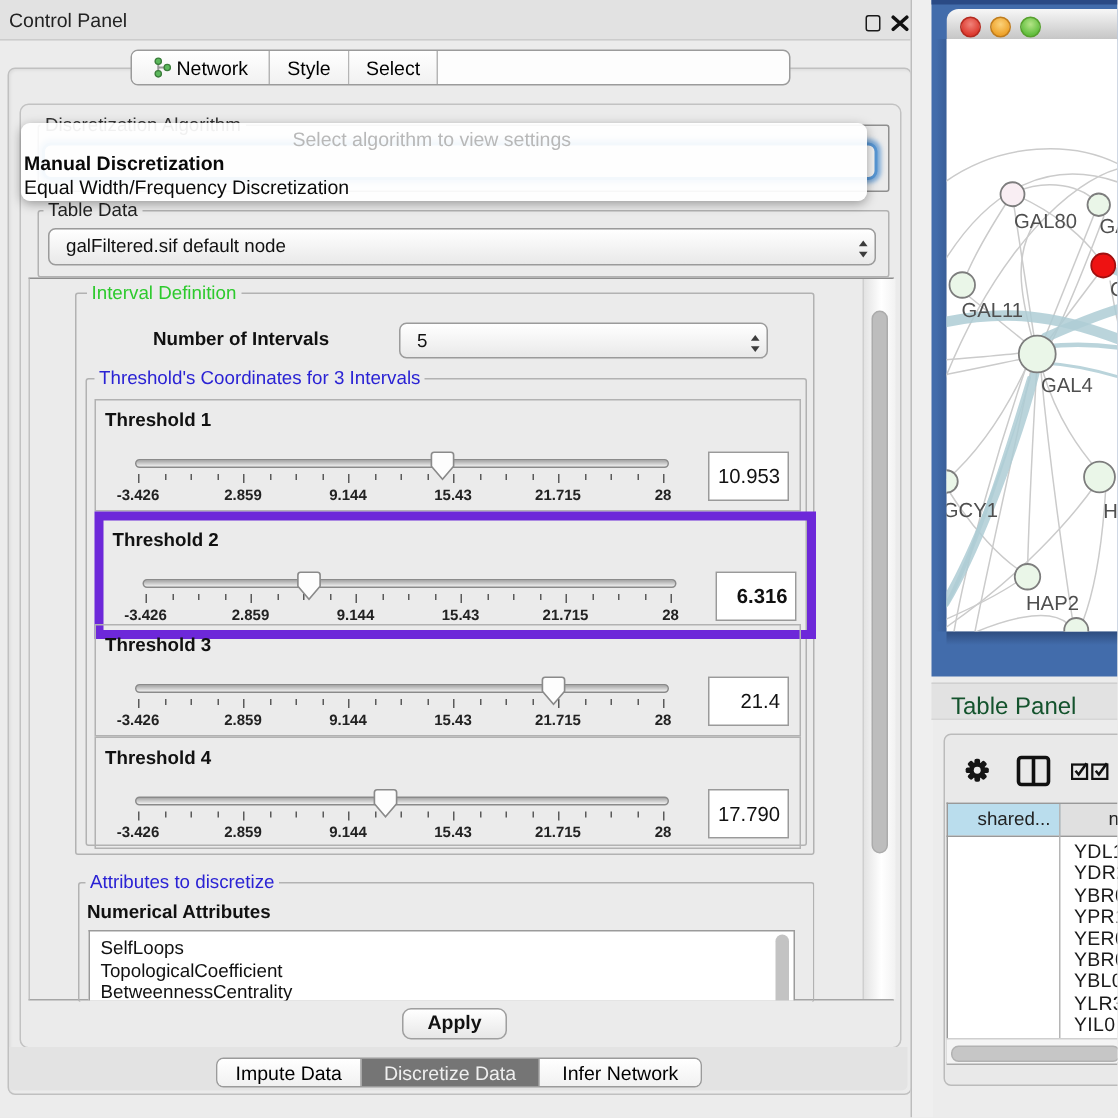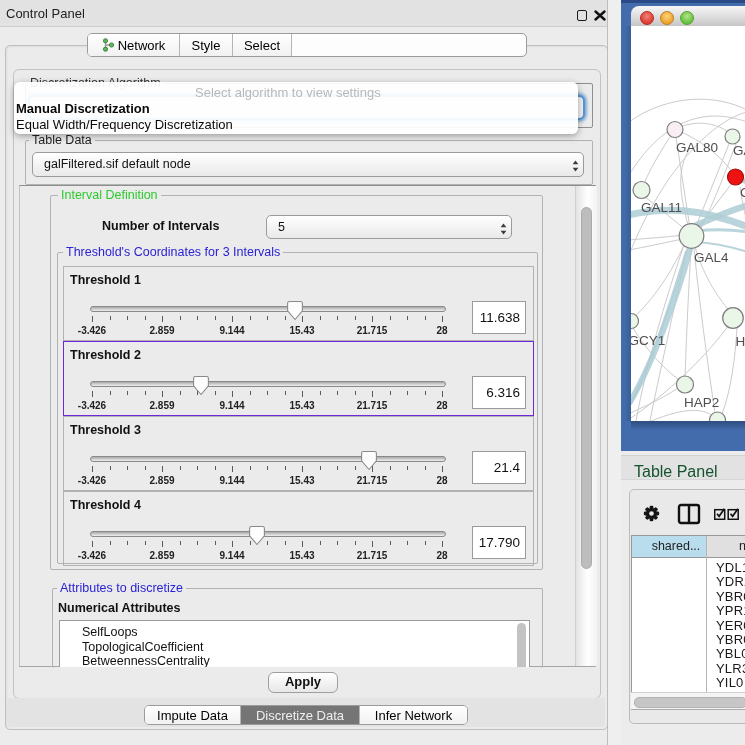--- a/index.html
+++ b/index.html
@@ -102,23 +102,23 @@
       <div style="position:absolute;left:378px;top:49px;width:1px;height:6px;background:#5a5a5a;"></div>
       <div style="position:absolute;left:3px;top:58px;width:50px;text-align:center;font-size:10px;font-weight:bold;color:#222;">-3.426</div>
       <div style="position:absolute;left:73px;top:58px;width:50px;text-align:center;font-size:10px;font-weight:bold;color:#222;">2.859</div>
       <div style="position:absolute;left:143px;top:58px;width:50px;text-align:center;font-size:10px;font-weight:bold;color:#222;">9.144</div>
       <div style="position:absolute;left:213px;top:58px;width:50px;text-align:center;font-size:10px;font-weight:bold;color:#222;">15.43</div>
       <div style="position:absolute;left:283px;top:58px;width:50px;text-align:center;font-size:10px;font-weight:bold;color:#222;">21.715</div>
       <div style="position:absolute;left:353px;top:58px;width:50px;text-align:center;font-size:10px;font-weight:bold;color:#222;">28</div>
       <svg style="position:absolute;left:221.5px;top:33px;" width="18" height="21" viewBox="0 0 18 21">
        <path d="M3.4 1.5 L14.6 1.5 Q16.4 1.5 16.4 3.3 L16.4 10.8 L9 19.5 L1.6 10.8 L1.6 3.3 Q1.6 1.5 3.4 1.5 Z" fill="#fdfdfd" stroke="#8a8a8a" stroke-width="1.1"></path>
      </svg>
-      <div style="position:absolute;left:408px;top:34px;width:47px;height:31px;background:#fff;border:1px solid #9a9a9a;font-size:13.5px;color:#111;text-align:right;line-height:31px;padding-right:5px;">11.638</div>
+      <div style="position:absolute;left:408px;top:34px;width:47px;height:31px;background:#fff;border:1px solid #9a9a9a;font-size:13.5px;color:#111;text-align:right;line-height:31px;padding-right:5px;">10.953</div>
     </div>
-    <div class="abs" style="left:63px;top:341px;width:469px;height:73px;border:1px solid #6d28d9;">
+    <div class="abs" style="left:63px;top:341px;width:469px;height:73px;border:6px solid #6d28d9;">
       <div style="position:absolute;left:6px;top:6px;font-size:12.5px;font-weight:bold;color:#111;">Threshold 2</div>
       <div style="position:absolute;left:26px;top:39px;width:354px;height:4px;border:1px solid #8a8a8a;border-radius:3px;background:linear-gradient(#a8a8a8,#f0f0f0);"></div>
       <div style="position:absolute;left:28px;top:49px;width:1px;height:6px;background:#5a5a5a;"></div>
       <div style="position:absolute;left:45.5px;top:49px;width:1px;height:4px;background:#5a5a5a;"></div>
       <div style="position:absolute;left:63px;top:49px;width:1px;height:4px;background:#5a5a5a;"></div>
       <div style="position:absolute;left:80.5px;top:49px;width:1px;height:4px;background:#5a5a5a;"></div>
       <div style="position:absolute;left:98px;top:49px;width:1px;height:6px;background:#5a5a5a;"></div>
       <div style="position:absolute;left:115.5px;top:49px;width:1px;height:4px;background:#5a5a5a;"></div>
       <div style="position:absolute;left:133px;top:49px;width:1px;height:4px;background:#5a5a5a;"></div>
       <div style="position:absolute;left:150.5px;top:49px;width:1px;height:4px;background:#5a5a5a;"></div>
@@ -137,21 +137,21 @@
       <div style="position:absolute;left:378px;top:49px;width:1px;height:6px;background:#5a5a5a;"></div>
       <div style="position:absolute;left:3px;top:58px;width:50px;text-align:center;font-size:10px;font-weight:bold;color:#222;">-3.426</div>
       <div style="position:absolute;left:73px;top:58px;width:50px;text-align:center;font-size:10px;font-weight:bold;color:#222;">2.859</div>
       <div style="position:absolute;left:143px;top:58px;width:50px;text-align:center;font-size:10px;font-weight:bold;color:#222;">9.144</div>
       <div style="position:absolute;left:213px;top:58px;width:50px;text-align:center;font-size:10px;font-weight:bold;color:#222;">15.43</div>
       <div style="position:absolute;left:283px;top:58px;width:50px;text-align:center;font-size:10px;font-weight:bold;color:#222;">21.715</div>
       <div style="position:absolute;left:353px;top:58px;width:50px;text-align:center;font-size:10px;font-weight:bold;color:#222;">28</div>
       <svg style="position:absolute;left:128px;top:33px;" width="18" height="21" viewBox="0 0 18 21">
        <path d="M3.4 1.5 L14.6 1.5 Q16.4 1.5 16.4 3.3 L16.4 10.8 L9 19.5 L1.6 10.8 L1.6 3.3 Q1.6 1.5 3.4 1.5 Z" fill="#fdfdfd" stroke="#8a8a8a" stroke-width="1.1"></path>
      </svg>
-      <div style="position:absolute;left:408px;top:34px;width:47px;height:31px;background:#fff;border:1px solid #9a9a9a;font-size:13.5px;color:#111;text-align:right;line-height:31px;padding-right:5px;">6.316</div>
+      <div style="position:absolute;left:408px;top:34px;width:47px;height:31px;background:#fff;border:1px solid #9a9a9a;font-size:13.5px;color:#111;text-align:right;line-height:31px;padding-right:5px;font-weight:bold;">6.316</div>
     </div>
     <div class="abs" style="left:63px;top:416px;width:469px;height:73px;border:1px solid #b2b2b2;">
       <div style="position:absolute;left:6px;top:6px;font-size:12.5px;font-weight:bold;color:#111;">Threshold 3</div>
       <div style="position:absolute;left:26px;top:39px;width:354px;height:4px;border:1px solid #8a8a8a;border-radius:3px;background:linear-gradient(#a8a8a8,#f0f0f0);"></div>
       <div style="position:absolute;left:28px;top:49px;width:1px;height:6px;background:#5a5a5a;"></div>
       <div style="position:absolute;left:45.5px;top:49px;width:1px;height:4px;background:#5a5a5a;"></div>
       <div style="position:absolute;left:63px;top:49px;width:1px;height:4px;background:#5a5a5a;"></div>
       <div style="position:absolute;left:80.5px;top:49px;width:1px;height:4px;background:#5a5a5a;"></div>
       <div style="position:absolute;left:98px;top:49px;width:1px;height:6px;background:#5a5a5a;"></div>
       <div style="position:absolute;left:115.5px;top:49px;width:1px;height:4px;background:#5a5a5a;"></div>
@@ -215,21 +215,21 @@
        <path d="M3.4 1.5 L14.6 1.5 Q16.4 1.5 16.4 3.3 L16.4 10.8 L9 19.5 L1.6 10.8 L1.6 3.3 Q1.6 1.5 3.4 1.5 Z" fill="#fdfdfd" stroke="#8a8a8a" stroke-width="1.1"></path>
      </svg>
       <div style="position:absolute;left:408px;top:34px;width:47px;height:31px;background:#fff;border:1px solid #9a9a9a;font-size:13.5px;color:#111;text-align:right;line-height:31px;padding-right:5px;">17.790</div>
     </div>
   </div>
 
 <div class="groupbox" style="left:52px;top:588px;width:489px;height:79px;border-bottom:none;"></div>
 <div class="gtitle" style="left:57px;top:582px;color:#2a22d4;">Attributes to discretize</div>
 <div class="abs" style="left:58px;top:601px;font-size:12.5px;font-weight:bold;color:#111;">Numerical Attributes</div>
 <div class="abs" style="left:59px;top:620px;width:471px;height:47px;background:#ffffff;border:1px solid #9b9b9b;border-bottom:none;box-sizing:border-box;overflow:hidden;">
-  <div style="position:absolute;left:7px;top:4px;font-size:12.5px;color:#111;line-height:14.6px;margin-left:15px;">SelfLoops<br>TopologicalCoefficient<br>BetweennessCentrality</div>
+  <div style="position:absolute;left:7px;top:4px;font-size:12.5px;color:#111;line-height:14.6px;">SelfLoops<br>TopologicalCoefficient<br>BetweennessCentrality</div>
   <div style="position:absolute;right:3px;top:2px;width:9px;height:60px;background:#c3c3c3;border-radius:5px;"></div>
 </div>
 
 <div class="abs" style="left:268px;top:672px;width:68px;height:19px;border:1px solid #9f9f9f;border-radius:6px;background:linear-gradient(#ffffff,#e7e7e7);text-align:center;font-size:13px;line-height:18px;color:#111;font-weight:bold;">Apply</div>
 
 <div class="abs" style="left:6px;top:698px;width:599px;height:29px;background:#e3e3e3;border-radius:0 0 4px 4px;"></div>
 
 <div class="abs" style="left:144px;top:705px;width:322px;height:18px;display:flex;border:1px solid #9b9b9b;border-radius:5px;overflow:hidden;background:#fdfdfd;font-size:13px;">
   <div style="width:95px;display:flex;align-items:center;justify-content:center;border-right:1px solid #b5b5b5;background:linear-gradient(#ffffff,#f1f1f1);">Impute Data</div>
   <div style="width:118px;display:flex;align-items:center;justify-content:center;border-right:1px solid #b5b5b5;background:#757575;color:#efefef;">Discretize Data</div>

